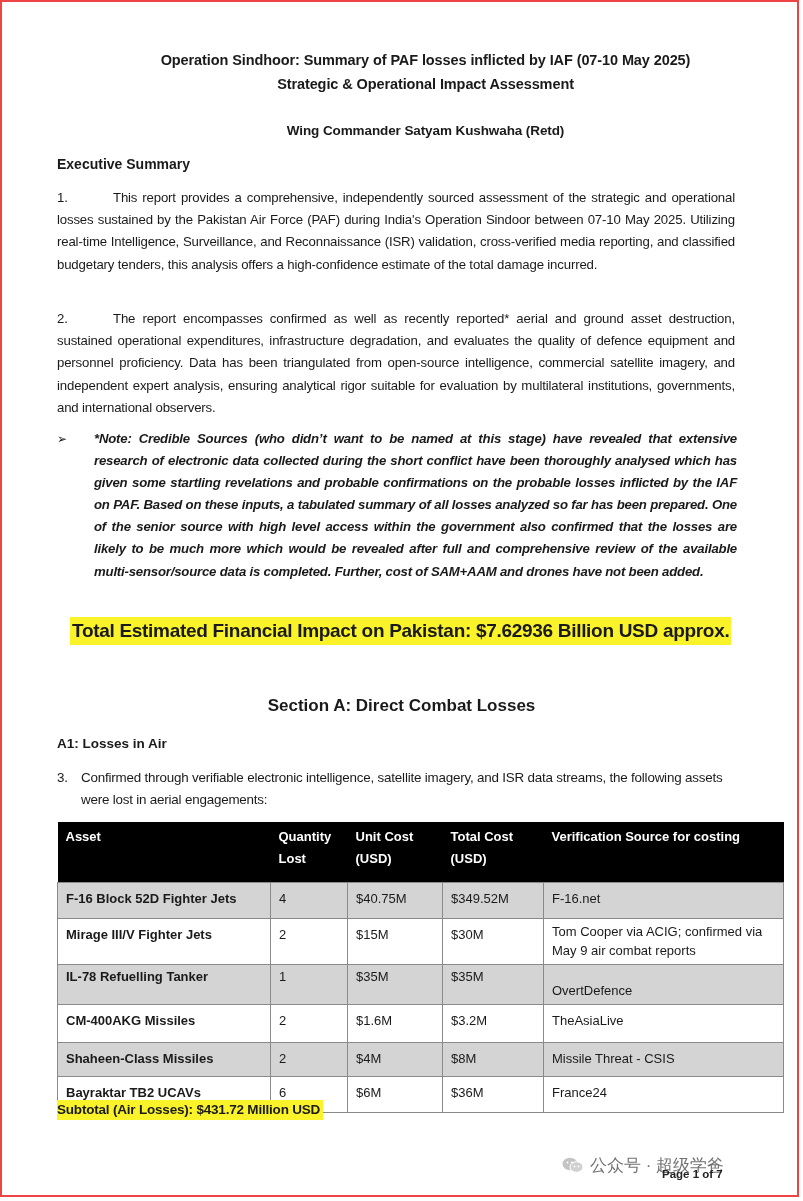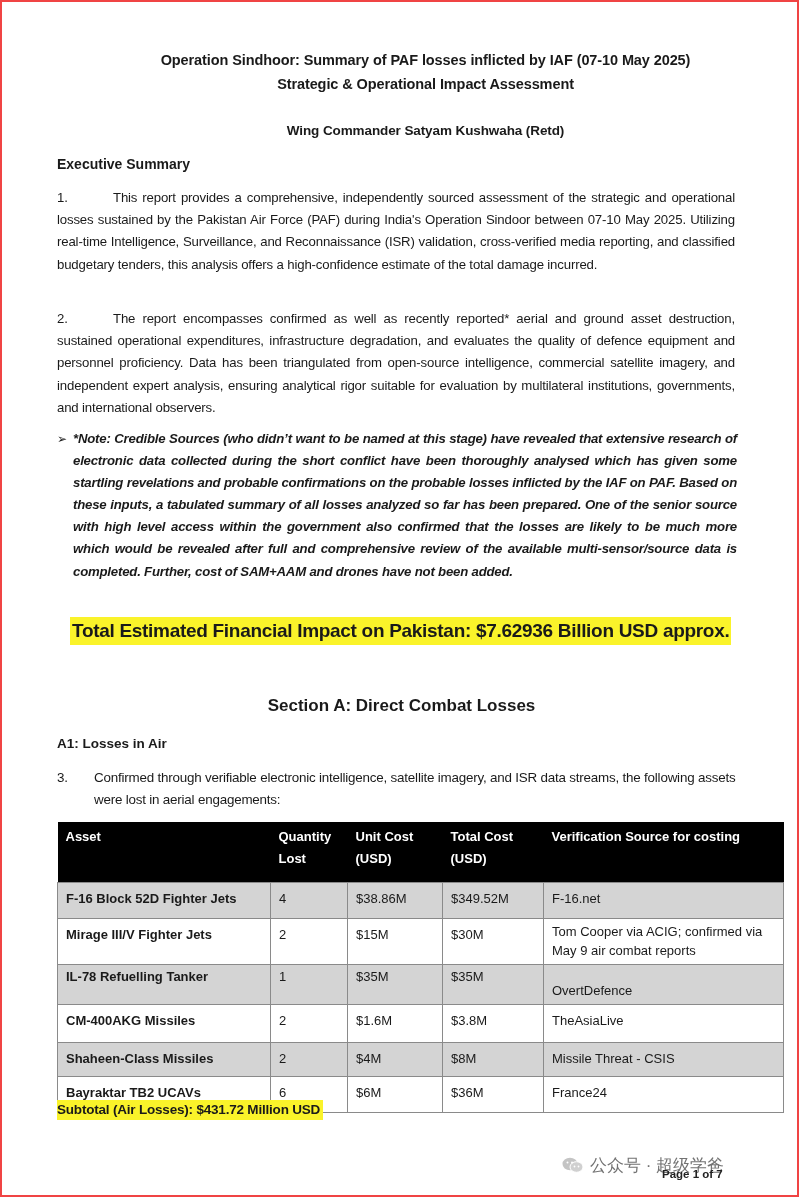--- a/index.html
+++ b/index.html
@@ -7,28 +7,28 @@
          font-family: "Liberation Sans", "DejaVu Sans", sans-serif; color: #1a1a1a; }
   .frame { position: absolute; left: 0; top: 0; width: 799px; height: 1197px;
            border: 2px solid #f04444; box-sizing: border-box; }
   .abs { position: absolute; }
   .title { left: 0; width: 803px; text-align: center; font-weight: bold; font-size: 14.5px; letter-spacing: -0.1px; padding-left: 24px; }
   .h-exec { left: 57px; top: 156px; font-weight: bold; font-size: 14px; }
   .para { left: 57px; width: 678px; font-size: 13.2px; line-height: 22.2px; text-align: justify; letter-spacing: -0.15px; }
   .para .num { display: inline-block; width: 56px; }
   .note { left: 57px; width: 680px; font-size: 13.2px; line-height: 22.1px; font-style: italic; font-weight: bold; }
   .note .arrow { position: absolute; left: 0; top: 0; font-style: normal; font-size: 12px; }
-  .note .body { margin-left: 16px; text-align: justify; letter-spacing: -0.2px; }
+  .note .body { margin-left: 37px; text-align: justify; letter-spacing: -0.2px; }
   .total { left: 70px; top: 617px; height: 28px; line-height: 28px; background: #faf32a; padding: 0 2px;
            font-weight: bold; font-size: 19px; letter-spacing: -0.3px; white-space: nowrap; }
   .section { left: 0; width: 803px; top: 696px; text-align: center; font-weight: bold; font-size: 17px; }
   .a1 { left: 57px; top: 736px; font-weight: bold; font-size: 13.5px; }
   .p3 { left: 57px; top: 767px; width: 690px; font-size: 13.4px; line-height: 22px; letter-spacing: -0.2px; }
   .p3 .num { position: absolute; left: 0; top: 0; }
-  .p3 .txt { margin-left: 37px; }
+  .p3 .txt { margin-left: 24px; }
   table.assets { position: absolute; left: 57px; top: 822px; width: 726px; border-collapse: collapse;
                  font-size: 13px; table-layout: fixed; }
   table.assets th { background: #000000; color: #ffffff; text-align: left; vertical-align: top;
                     font-weight: bold; font-size: 13px; padding: 4px 8px 0 8px; height: 56px; line-height: 22px; }
   table.assets td { border: 1px solid #8a8a8a; vertical-align: top; padding: 6px 8px 4px 8px; line-height: 19px; }
   table.assets tr.shade td { background: #d4d4d4; }
   table.assets tr.plain td { background: #ffffff; }
   table.assets td.asset { font-weight: bold; }
   .subtotal { left: 57px; top: 1100px; height: 20px; line-height: 20px; background: #faf32a; padding: 0 3px 0 0;
               font-weight: bold; font-size: 13.5px; letter-spacing: -0.2px; white-space: nowrap; }
@@ -84,21 +84,21 @@
       <th>Quantity Lost</th>
       <th>Unit Cost (USD)</th>
       <th>Total Cost (USD)</th>
       <th>Verification Source for costing</th>
     </tr>
   </thead>
   <tbody>
     <tr class="shade" style="height:36px;">
       <td class="asset">F-16 Block 52D Fighter Jets</td>
       <td>4</td>
-      <td>$38.86M</td>
+      <td>$40.75M</td>
       <td>$349.52M</td>
       <td>F-16.net</td>
     </tr>
     <tr class="plain" style="height:42px;">
       <td class="asset">Mirage III/V Fighter Jets</td>
       <td>2</td>
       <td>$15M</td>
       <td>$30M</td>
       <td style="padding-top:3px; line-height:19px;">Tom Cooper via ACIG; confirmed via May 9 air combat reports</td>
     </tr>
@@ -106,21 +106,21 @@
       <td class="asset" style="padding-top:2px;">IL-78 Refuelling Tanker</td>
       <td style="padding-top:2px;">1</td>
       <td style="padding-top:2px;">$35M</td>
       <td style="padding-top:2px;">$35M</td>
       <td style="padding-top:16px;">OvertDefence</td>
     </tr>
     <tr class="plain" style="height:38px;">
       <td class="asset">CM-400AKG Missiles</td>
       <td>2</td>
       <td>$1.6M</td>
-      <td>$3.8M</td>
+      <td>$3.2M</td>
       <td>TheAsiaLive</td>
     </tr>
     <tr class="shade" style="height:34px;">
       <td class="asset">Shaheen-Class Missiles</td>
       <td>2</td>
       <td>$4M</td>
       <td>$8M</td>
       <td>Missile Threat - CSIS</td>
     </tr>
     <tr class="plain" style="height:36px;">

